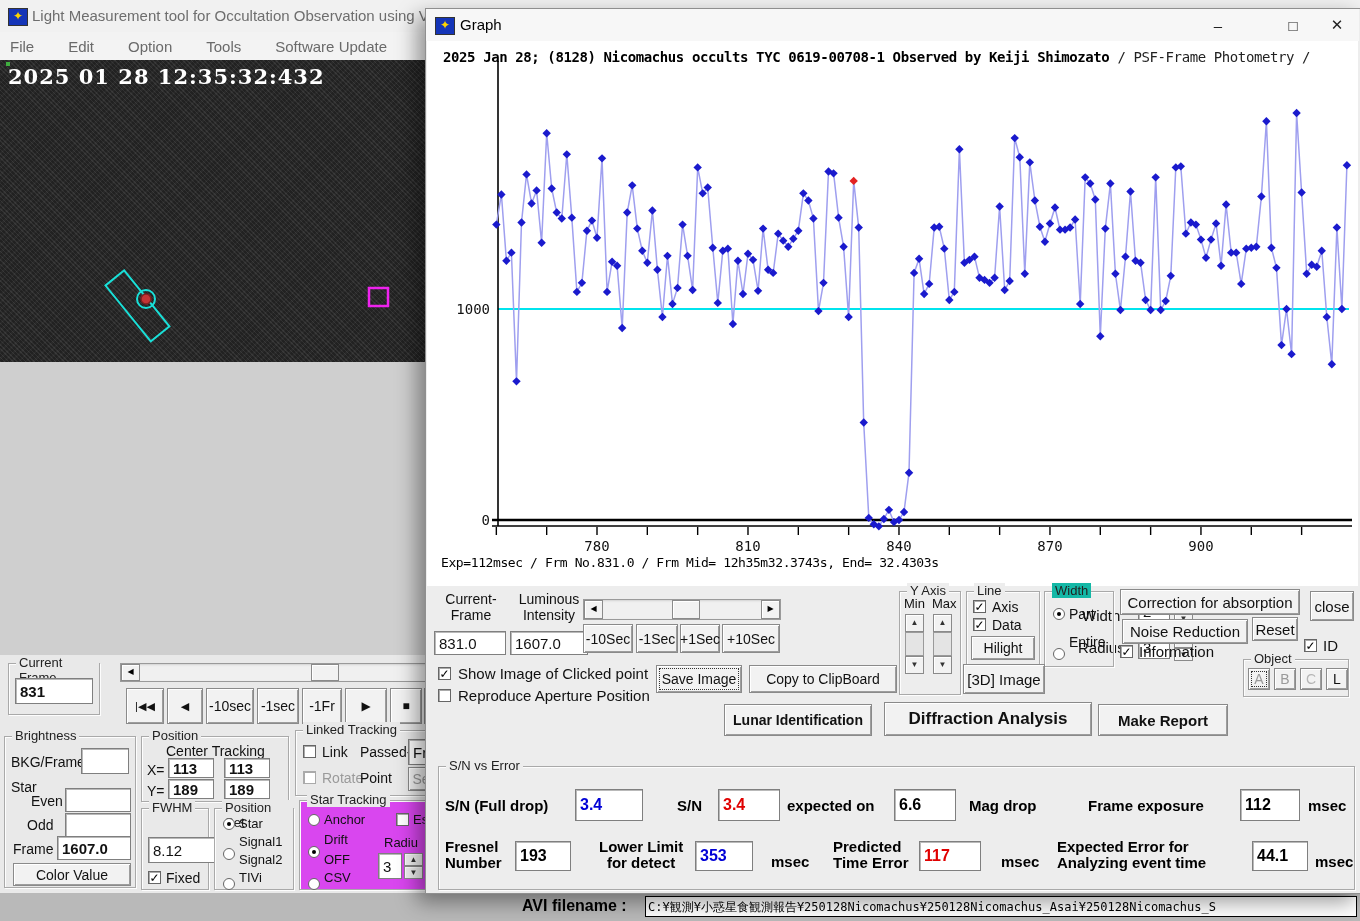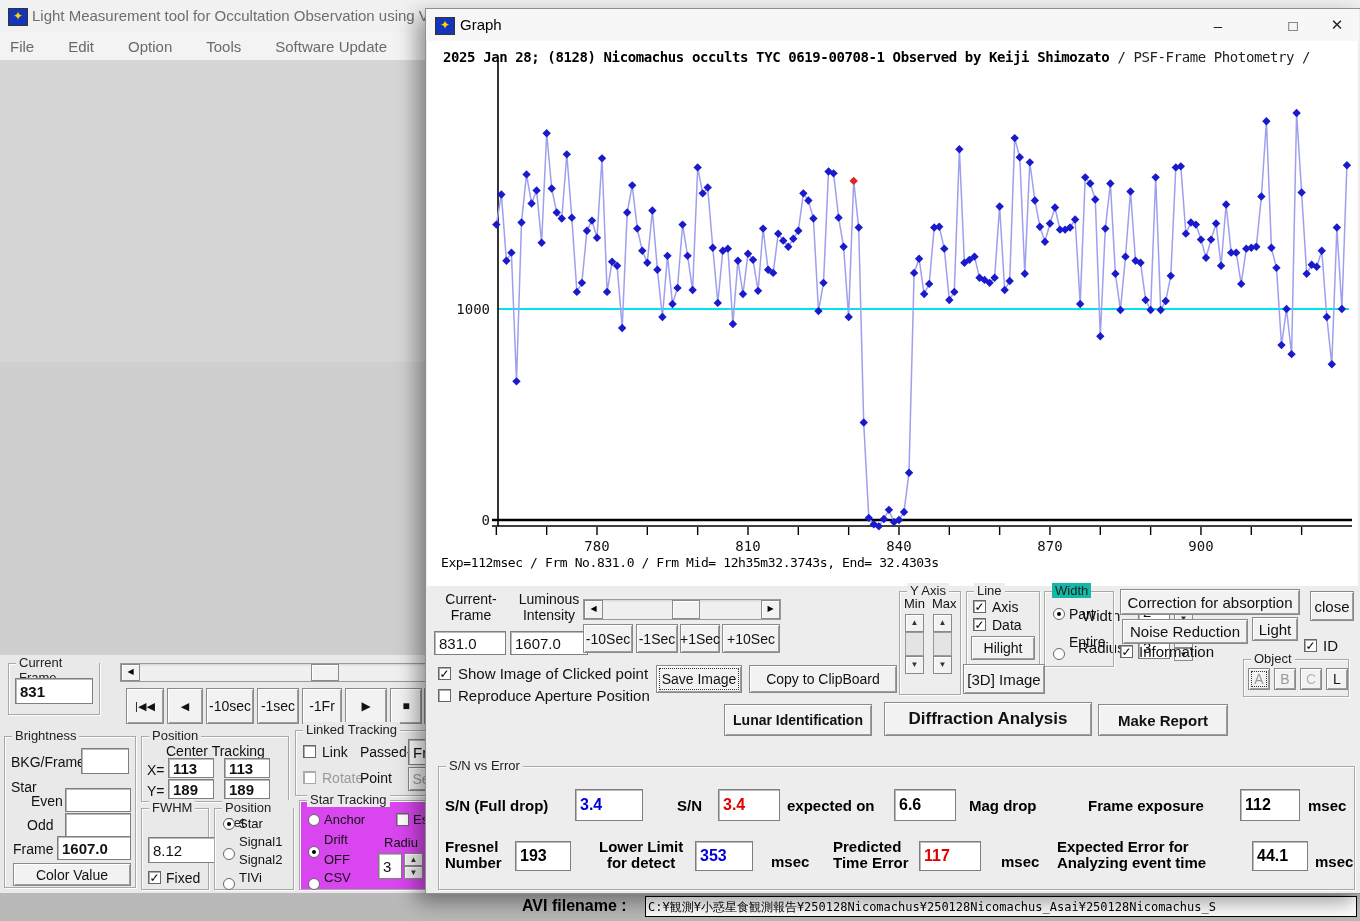--- a/index.html
+++ b/index.html
@@ -69,20 +69,30 @@
     <div class="ttl">Light Measurement tool for Occultation Observation using Vi</div>
   </div>
   <div class="abs" id="main-menubar">
     <span>File</span>
     <span>Edit</span>
     <span>Option</span>
     <span>Tools</span>
     <span>Software Update</span>
   </div>
 
+  <div class="abs" id="video">
+    <div id="video-marker"></div>
+    <div id="timestamp">2025 01 28 12:35:32:432</div>
+    <svg class="abs" style="left:0;top:0;" width="430" height="302">
+      <rect x="110" y="238" width="72" height="24" fill="none" stroke="#19e0d8" stroke-width="2" transform="rotate(51 146 239)"></rect>
+      <circle cx="146" cy="239" r="9" fill="none" stroke="#19e0d8" stroke-width="2"></circle>
+      <circle cx="146" cy="239" r="5" fill="#c23434" stroke="#7e1f1f" stroke-width="1.5"></circle>
+      <rect x="369" y="228" width="19" height="18" fill="none" stroke="#ee22ee" stroke-width="2.5"></rect>
+    </svg>
+  </div>
   <div class="abs panel-strip"></div>
   <div class="abs ctrl-strip"></div>
 
   <div class="abs group" style="left:8px;top:663px;width:92px;height:52px;background:#e9e9e9;">
     <span class="legend" style="background:#e9e9e9;">Current Frame</span>
     <div class="field" style="position:absolute;left:6px;top:14px;width:78px;height:26px;font-weight:bold;">831</div>
   </div>
 
   <div class="abs scroll" style="left:120px;top:663px;width:305px;height:17px;">
     <div class="thumb abs" style="left:0;top:0;width:17px;height:15px;text-align:center;font-size:8px;line-height:14px;">◀</div>
@@ -455,21 +465,21 @@
       <span class="legend" style="background:#14b8a6;">Width</span>
       <div class="radio sel abs" style="left:8px;top:16px;"></div>
       <span class="lbl abs" style="left:24px;top:14px;">Part</span>
       <div class="radio abs" style="left:8px;top:44px;"></div>
       <span class="lbl abs" style="left:24px;top:42px;">Entire</span>
     </div>
 
     <div class="abs btn" style="left:694px;top:580px;width:180px;height:26px;font-size:15px;">Correction for absorption</div>
     <div class="abs btn" style="left:884px;top:582px;width:44px;height:30px;font-size:15px;">close</div>
     <div class="abs btn" style="left:696px;top:610px;width:126px;height:25px;font-size:15px;">Noise Reduction</div>
-    <div class="abs btn" style="left:826px;top:608px;width:46px;height:24px;font-size:15px;">Light</div>
+    <div class="abs btn" style="left:826px;top:608px;width:46px;height:24px;font-size:15px;">Reset</div>
     <div class="cb abs" style="left:694px;top:636px;"><span>✓</span></div>
     <span class="abs lbl" style="left:713px;top:634px;font-size:15px;">Information</span>
     <div class="cb abs" style="left:878px;top:630px;"><span>✓</span></div>
     <span class="abs lbl" style="left:897px;top:628px;font-size:15px;">ID</span>
 
     <div class="abs group" style="left:817px;top:650px;width:106px;height:38px;">
       <span class="legend" style="background:#ededed;">Object</span>
       <div class="btn focus" style="position:absolute;left:4px;top:8px;width:22px;height:22px;color:#9a9a9a;">A</div>
       <div class="btn" style="position:absolute;left:30px;top:8px;width:22px;height:22px;color:#9a9a9a;">B</div>
       <div class="btn" style="position:absolute;left:56px;top:8px;width:22px;height:22px;color:#b5b5b5;">C</div>

